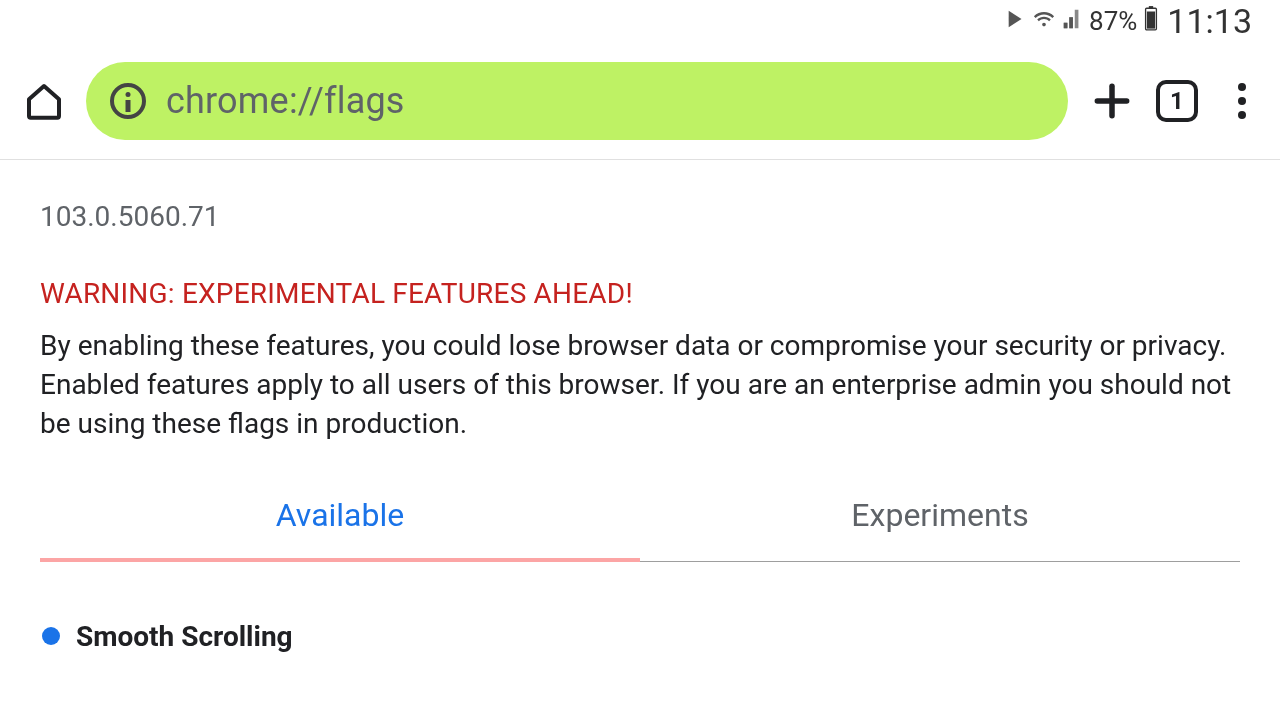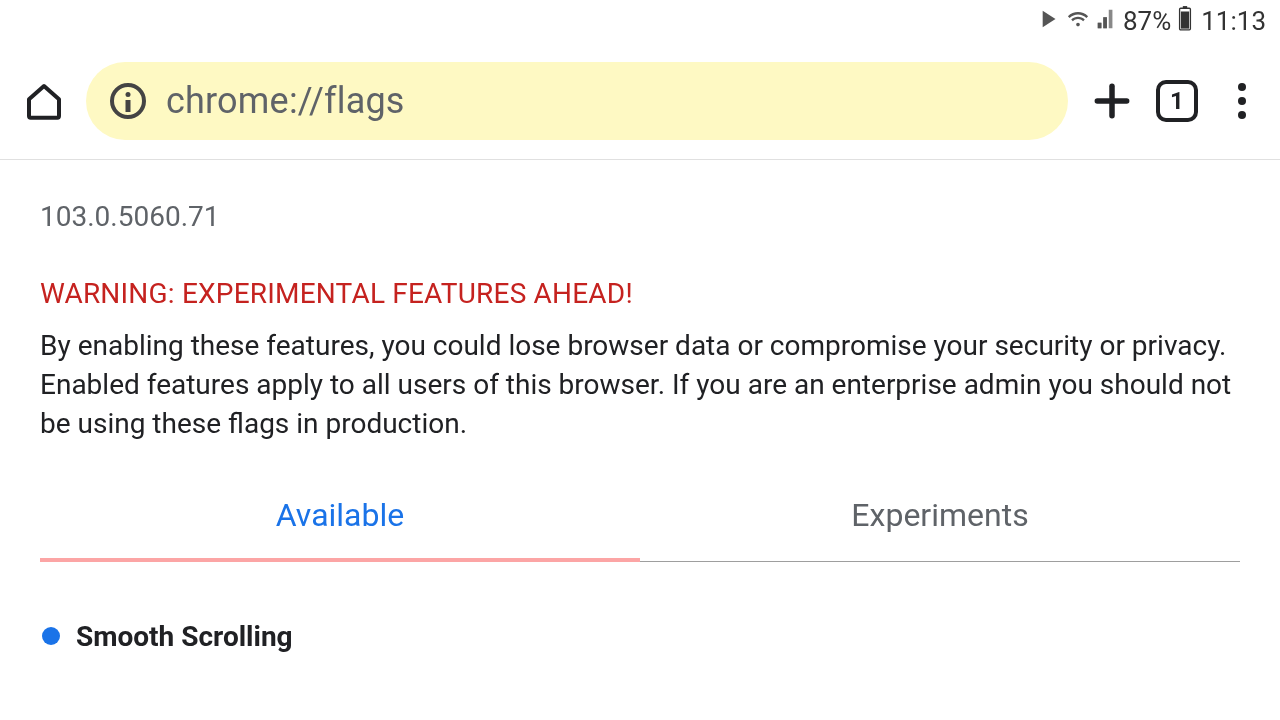--- a/index.html
+++ b/index.html
@@ -1,28 +1,28 @@
 <!DOCTYPE html>
 <html><head>
 <meta charset="utf-8">
 <style>
   * { box-sizing: border-box; margin: 0; padding: 0; }
   html, body { width: 1280px; height: 720px; font-family: Roboto, Arial, sans-serif; background: #fff; color: #202124; overflow: hidden; }
   
   
-  .status-bar { height: 42px; display: flex; justify-content: flex-end; align-items: center; padding: 0 14px; gap: 6px; font-size: 26px; color: #333; }
+  .status-bar { height: 42px; display: flex; justify-content: flex-end; align-items: center; padding: 0 28px; gap: 6px; font-size: 26px; color: #333; }
   .status-bar .icon-small svg { width: 22px; height: 22px; }
   .status-bar .battery-pct { font-size: 26px; font-weight: 400; }
-  .status-bar .time { font-size: 26px; font-weight: 400; margin-left: 2px; }
+  .status-bar .time { font-size: 34px; font-weight: 400; margin-left: 2px; }
   .status-bar .battery-icon svg { width: 16px; height: 26px; }
   
   
   .toolbar { height: 118px; display: flex; align-items: center; padding: 0 16px 0 24px; gap: 22px; border-bottom: 1px solid #e0e0e0; }
   .home-btn svg { width: 40px; height: 40px; display: block; }
-  .omnibox { flex: 1; height: 78px; background: #fef9c3; border-radius: 40px; display: flex; align-items: center; padding: 0 24px; gap: 20px; }
+  .omnibox { flex: 1; height: 78px; background: #bef264; border-radius: 40px; display: flex; align-items: center; padding: 0 24px; gap: 20px; }
   .omnibox .info-icon { width: 36px; height: 36px; border: 4px solid #444; border-radius: 50%; display: flex; align-items: center; justify-content: center; position: relative; flex-shrink: 0; }
   .omnibox .info-icon::before { content:""; position:absolute; top:5px; left:50%; transform:translateX(-50%); width:5px; height:5px; background:#444; border-radius:50%; }
   .omnibox .info-icon::after { content:""; position:absolute; top:13px; left:50%; transform:translateX(-50%); width:5px; height:12px; background:#444; }
   .omnibox .url { font-size: 36px; color: #5f6368; letter-spacing: 0.2px; }
   .new-tab-btn svg { width: 44px; height: 44px; display:block; }
   .tab-count { width: 42px; height: 42px; border: 4px solid #202124; border-radius: 10px; display:flex; align-items:center; justify-content:center; font-size: 24px; font-weight:700; }
   .menu-btn { width: 44px; display:flex; flex-direction:column; align-items:center; gap:6px; }
   .menu-btn .dot { width:8px; height:8px; background:#202124; border-radius:50%; }
   
   

